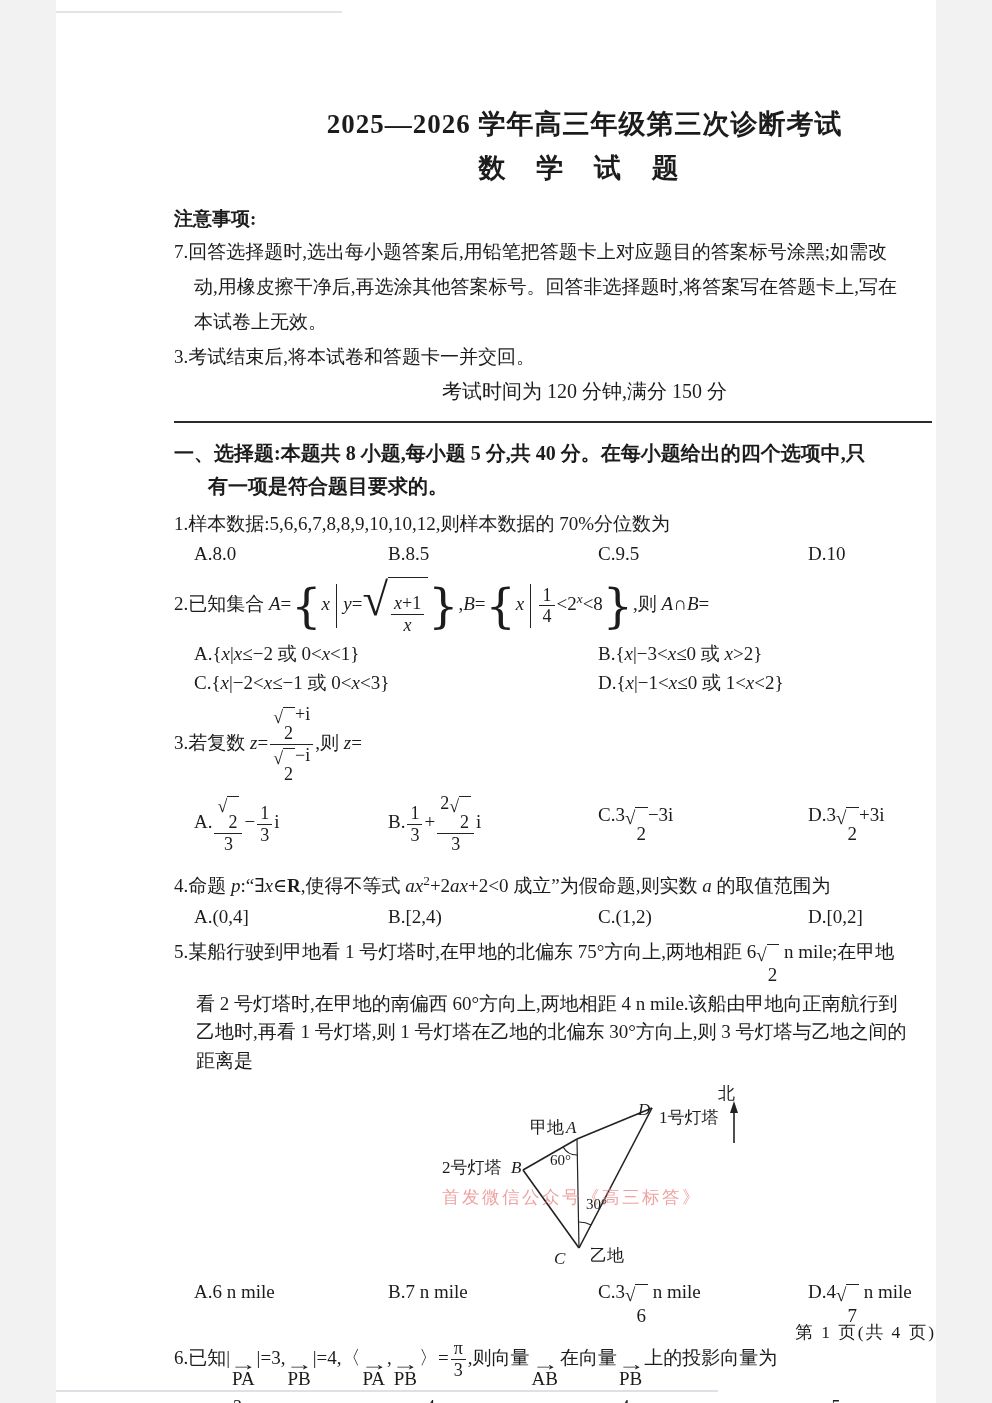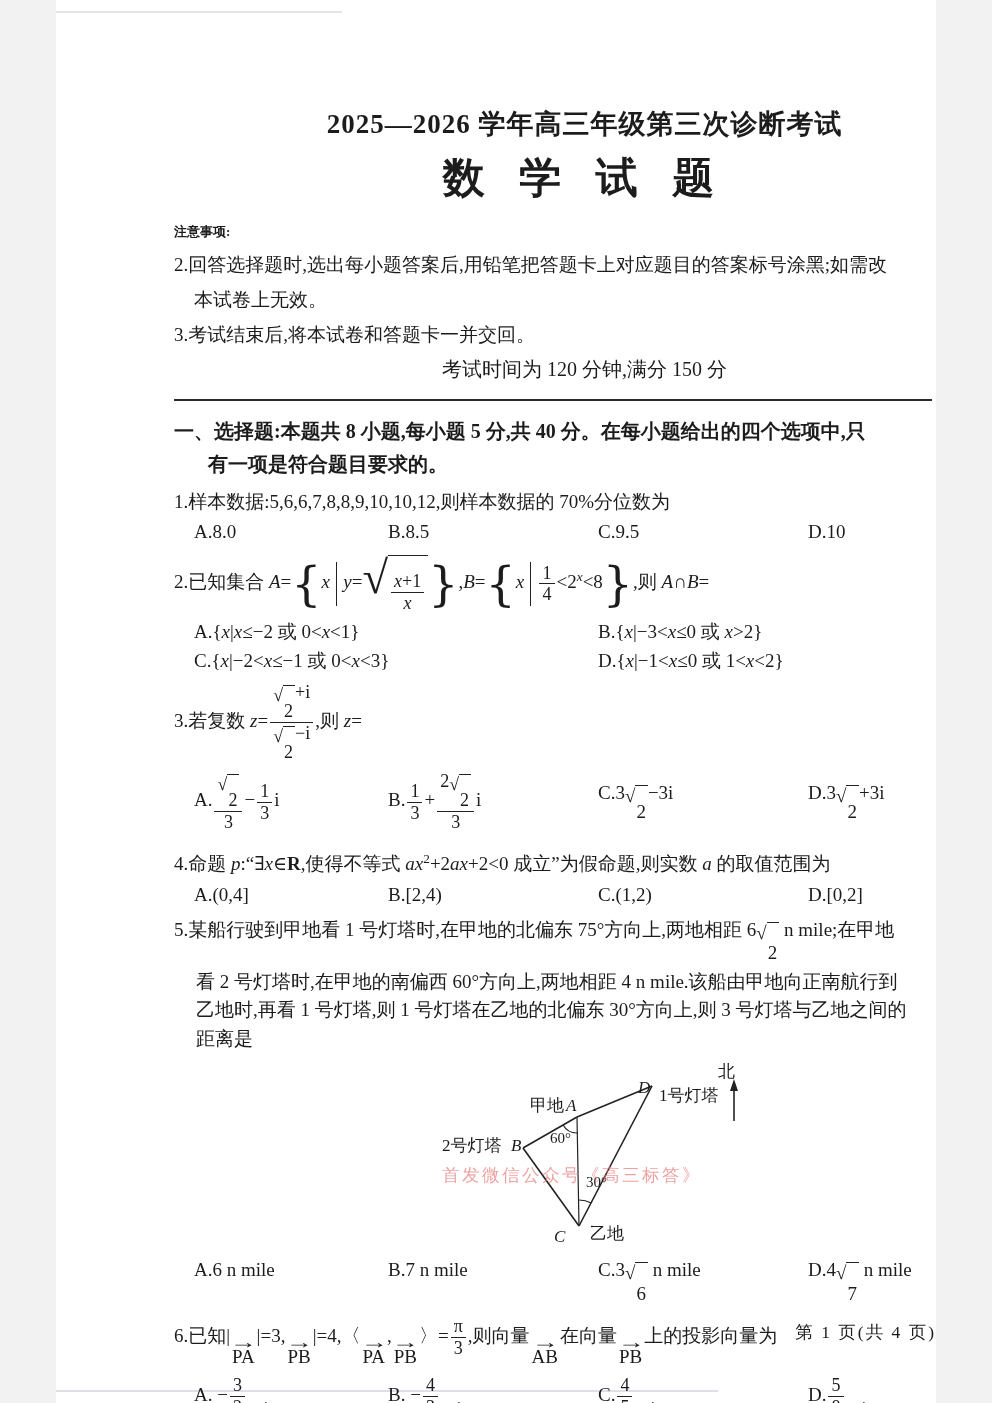--- a/index.html
+++ b/index.html
@@ -8,22 +8,22 @@
     background:#ffffff;color:#1c1c1c;
     font-family:"Liberation Serif","DejaVu Serif",serif;
     font-size:19px;overflow:hidden;
   }
   .scanline-top{position:absolute;top:11px;left:0;width:286px;height:2px;background:#e4e4e8;}
   .scanline-bottom{position:absolute;top:1390px;left:0;width:662px;height:2px;background:#dfdfe5;}
   .content{position:absolute;left:118px;top:0;width:795px;}
   .nw{white-space:nowrap;}
   .centered{text-align:center;padding-left:26px;}
   .title1{margin-top:106px;font-size:27px;font-weight:bold;letter-spacing:1px;}
-  .title2{margin-top:8px;font-size:42px;font-weight:bold;letter-spacing:12px;}
-  .notice-head{margin-top:11px;font-weight:bold;font-size:13px;line-height:30px;}
+  .title2{margin-top:8px;font-size:27px;font-weight:bold;letter-spacing:12px;}
+  .notice-head{margin-top:18px;font-weight:bold;font-size:19px;line-height:30px;}
   .nline{line-height:35px;font-size:19px;}
   .indent20{padding-left:20px;}
   .indent22{padding-left:22px;}
   .indent34{padding-left:34px;}
   .exam-info{line-height:34px;font-size:20px;}
   .rule{margin-top:13px;border:none;border-top:2.5px solid #2b2b2b;width:758px;margin-left:0;}
   .sec-head{margin-top:14px;font-weight:bold;font-size:20px;line-height:33px;}
   .stem{line-height:30px;margin-top:6px;}
   .stem-tall{margin-top:8px;margin-bottom:4px;}
   .q5line{line-height:28.5px;}
@@ -64,21 +64,22 @@
 <div class="page">
   <div class="scanline-top"></div>
   <div class="scanline-bottom"></div>
 
   <div class="content">
     <div class="title1 centered nw">2025—2026 学年高三年级第三次诊断考试</div>
     <div class="title2 centered nw">数 学 试 题</div>
 
     <div class="notice-head nw">注意事项:</div>
     <div>
-      <div class="nline nw">2.回答选择题时,选出每小题答案后,用铅笔把答题卡上对应题目的答案标号涂黑;如需改</div>
+      <div class="nline nw">7.回答选择题时,选出每小题答案后,用铅笔把答题卡上对应题目的答案标号涂黑;如需改</div>
+      <div class="nline nw indent20">动,用橡皮擦干净后,再选涂其他答案标号。回答非选择题时,将答案写在答题卡上,写在</div>
       <div class="nline nw indent20">本试卷上无效。</div>
     </div>
     <div class="nline nw">3.考试结束后,将本试卷和答题卡一并交回。</div>
 
     <div class="exam-info centered nw">考试时间为 120 分钟,满分 150 分</div>
 
     <hr class="rule">
 
     <div class="sec-head">
       <div class="nw">一、选择题:本题共 8 小题,每小题 5 分,共 40 分。在每小题给出的四个选项中,只</div>

